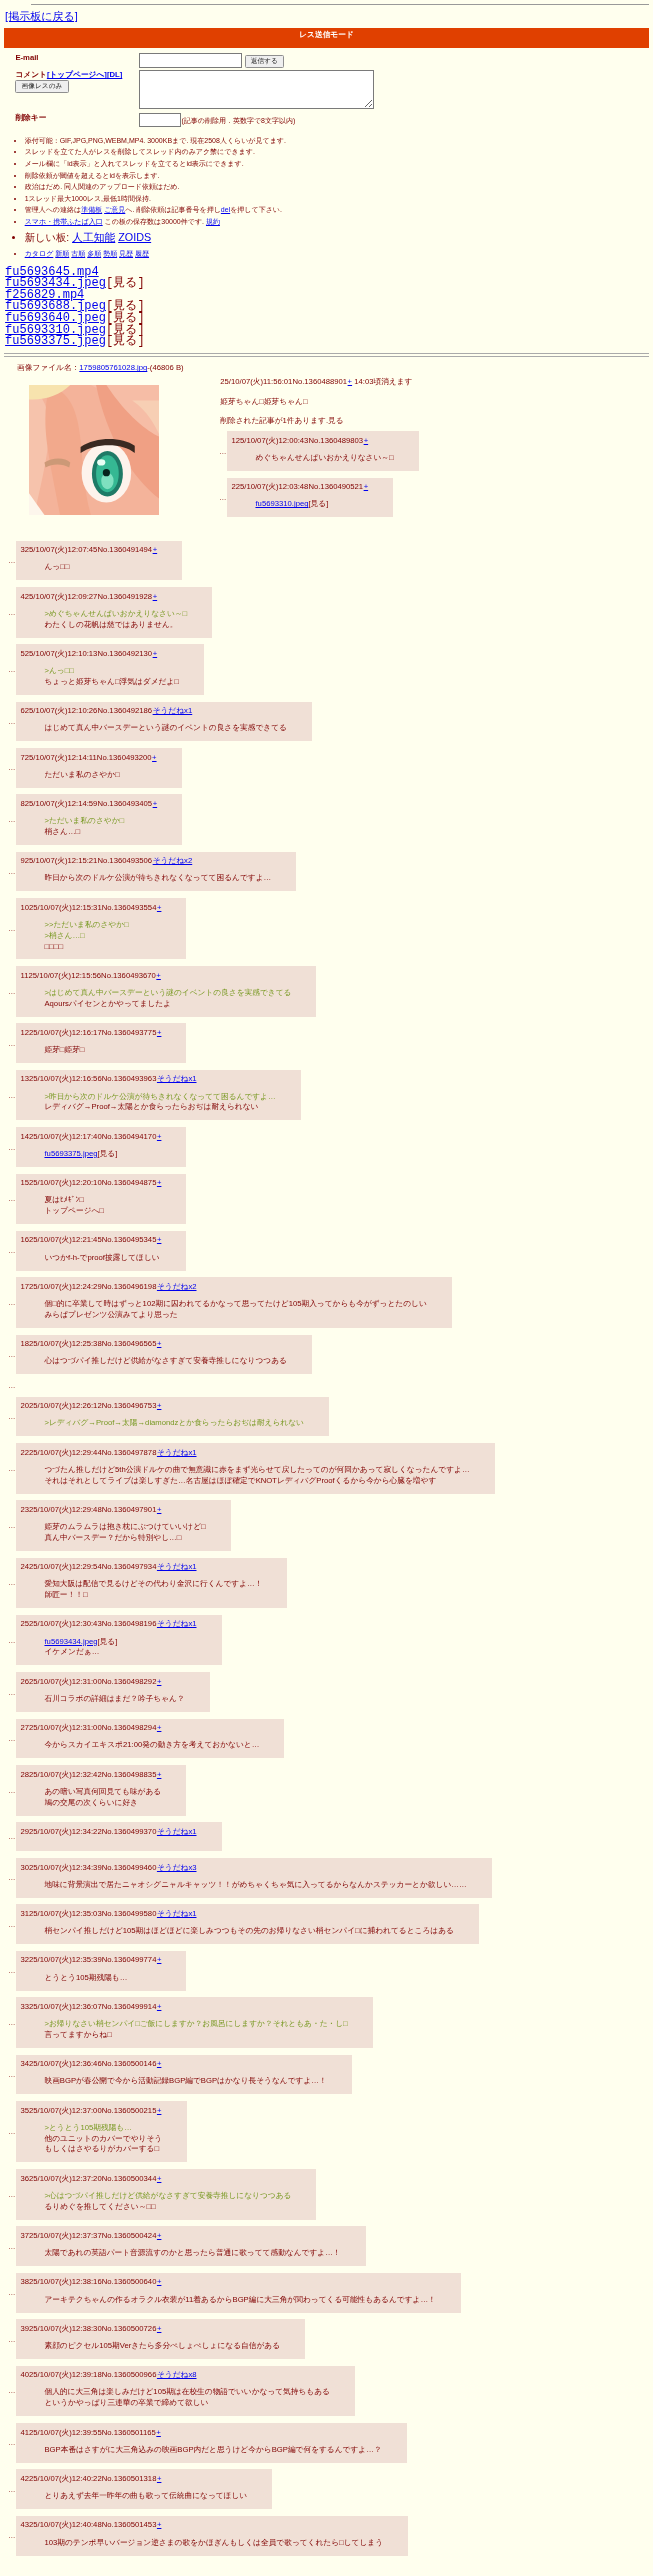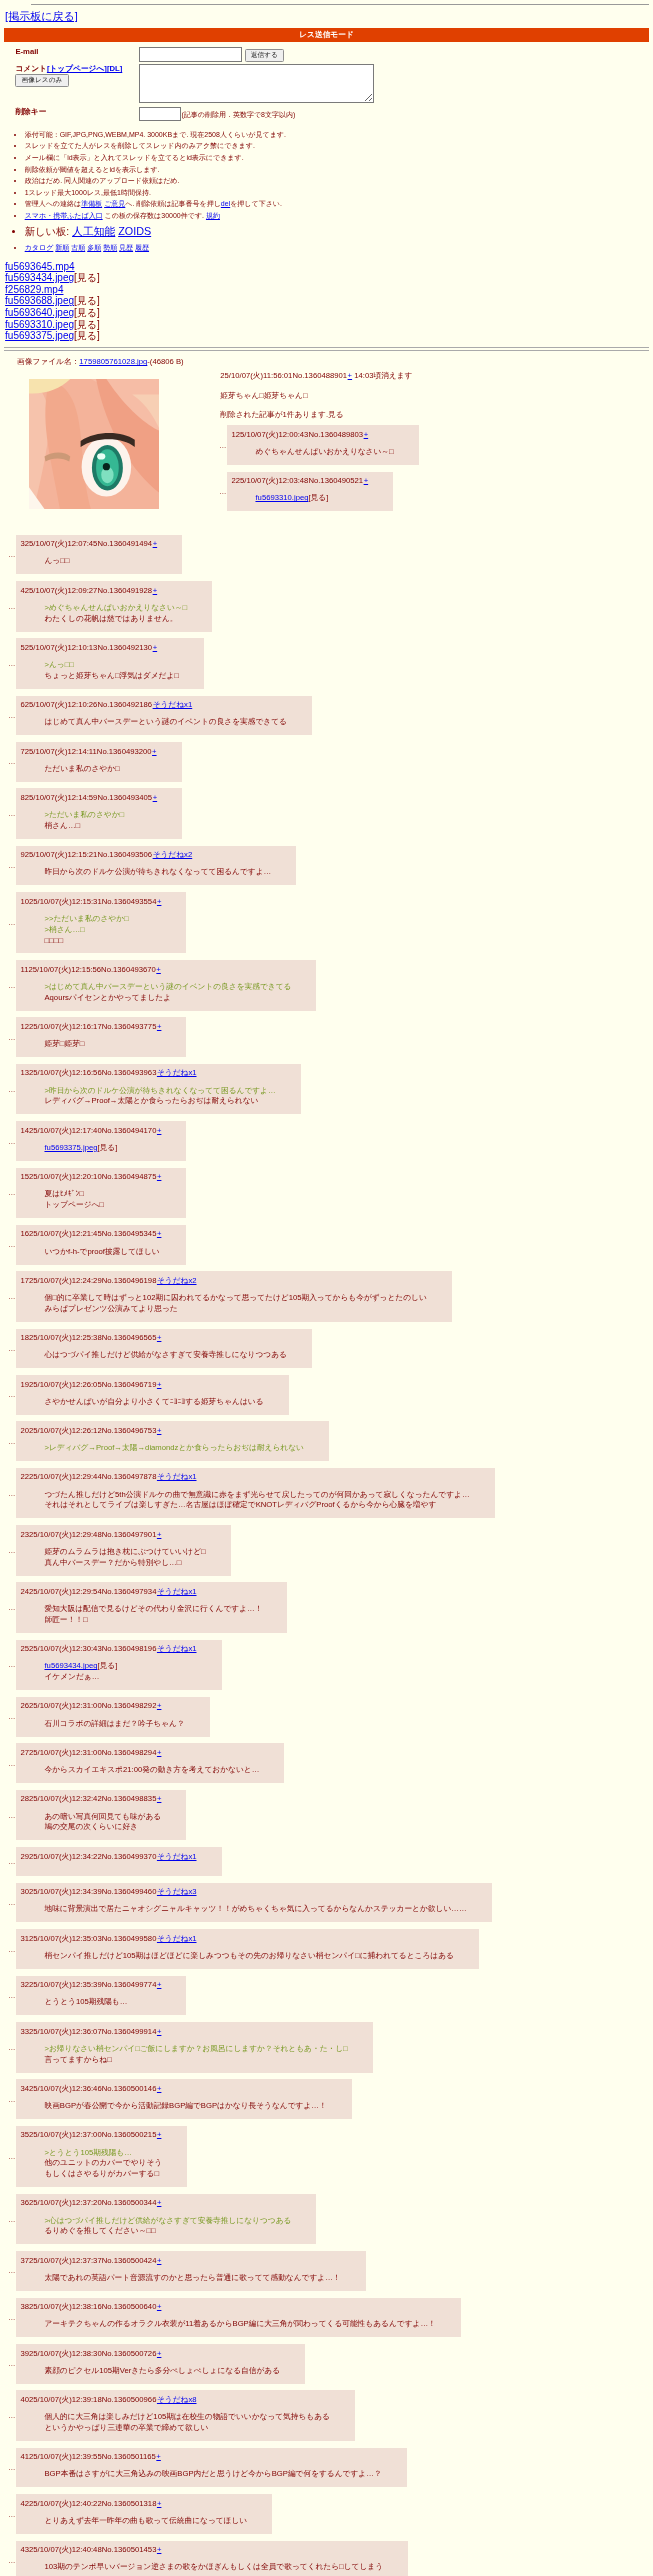--- a/index.html
+++ b/index.html
@@ -8,40 +8,40 @@
     background:#FFFFEE;color:#800000;
     font-family:"Liberation Sans","DejaVu Sans",sans-serif;
     font-size:7.7px;
   }
   a,.lnk{color:#0000EE;text-decoration:underline;cursor:pointer;}
   .wrap{padding:0 4.1px;}
   hr.top{border:none;border-top:0.5px solid #999;margin:4.1px 0 2.1px 27px;}
   .backlink{font-size:11px;margin:2.1px 0 3.1px 1px;display:inline-block;}
   .modebar{
     background:#E04000;color:#FFFFFF;font-weight:bold;
-    text-align:center;height:14px;line-height:14px;font-size:7.7px;
+    text-align:center;height:20px;line-height:14px;font-size:7.7px;
     margin:1px 0 4.1px 0;
   }
   table.form{border-collapse:collapse;margin-left:11.3px;}
   table.form td{vertical-align:top;padding:1px 0;}
   td.flabel{width:124px;font-weight:bold;color:#800000;font-size:7.7px;}
   input[type=text]{background:#fff;border:0.5px solid #7a7a7a;height:10.3px;font-size:6.7px;}
   .email-input{width:97px;}
   .key-input{width:36px;}
   button{
     background:#efefef;border:0.5px solid #8f8f8f;border-radius:1.5px;
     font-size:6.7px;padding:1px 5.2px;color:#222;
   }
   textarea{width:229px;height:33px;background:#fff;border:0.5px solid #7a7a7a;resize:both;}
   .keynote{font-size:7px;}
   ul.rules{margin:7.2px 0 5.2px 12.4px;padding:0 0 0 8.2px;}
   ul.rules li{margin:1.5px 0;font-size:7px;line-height:1.45;}
   ul.rules li.big{font-size:10.3px;margin:3.1px 0;}
   ul.rules li.big a{font-size:10.8px;margin-top:17px;}
-  .filelist{margin:7.2px 0 2.1px 1px;font-size:10px;line-height:11.6px;}
+  .filelist{margin:7.2px 0 2.1px 1px;font-size:12px;line-height:11.6px;font-family:Liberation Mono, monospace;}
   .filelist .see{color:#800000;text-decoration:none;}
   hr.thsep{border:none;border-top:0.5px solid #aaa;border-bottom:0.5px solid #aaa;height:2.1px;margin:5.2px 0 6.2px 0;}
   .opfile{font-size:7.7px;margin:2.1px 0 3.1px 1px;padding-left:12px;}
   .op-area{position:relative;min-height:155px;}
   .op-thumb{position:absolute;left:25px;top:7.2px;width:130px;height:130px;display:block;}
   .op-right{margin-left:211px;}
   .op-header{margin:4.1px 0 9.3px 5.2px;}
   .op-text{margin:0 0 9.3px 5.2px;}
   .op-deleted{margin:0 0 5.2px 5.2px;}
   .post{display:flex;margin:0 0 6.7px 0;}
@@ -370,28 +370,20 @@
         <span class="h">1825/10/07(火)12:25:38</span><span class="n">No.1360496565</span><a href="#" class="plus">+</a>
       </div>
       <div class="pbody">
             <div>心はつづパイ推しだけど供給がなさすぎて安養寺推しになりつつある</div>
           </div>
     </div>
   </div>
 
   <div class="post">
     <span class="dots">…</span>
-    <div class="box">
-      <div class="hdr">
-        <span class="h">1925/10/07(火)12:26:05</span><span class="n">No.1360496719</span><a href="#" class="plus">+</a>
-      </div>
-      <div class="pbody">
-            <div>さやかせんぱいが自分より小さくてﾆﾖﾆﾖする姫芽ちゃんはいる</div>
-          </div>
-    </div>
   </div>
 
   <div class="post">
     <span class="dots">…</span>
     <div class="box">
       <div class="hdr">
         <span class="h">2025/10/07(火)12:26:12</span><span class="n">No.1360496753</span><a href="#" class="plus">+</a>
       </div>
       <div class="pbody">
             <div class="quote">&gt;レディバグ→Proof→太陽→diamondzとか食らったらおぢは耐えられない</div>

